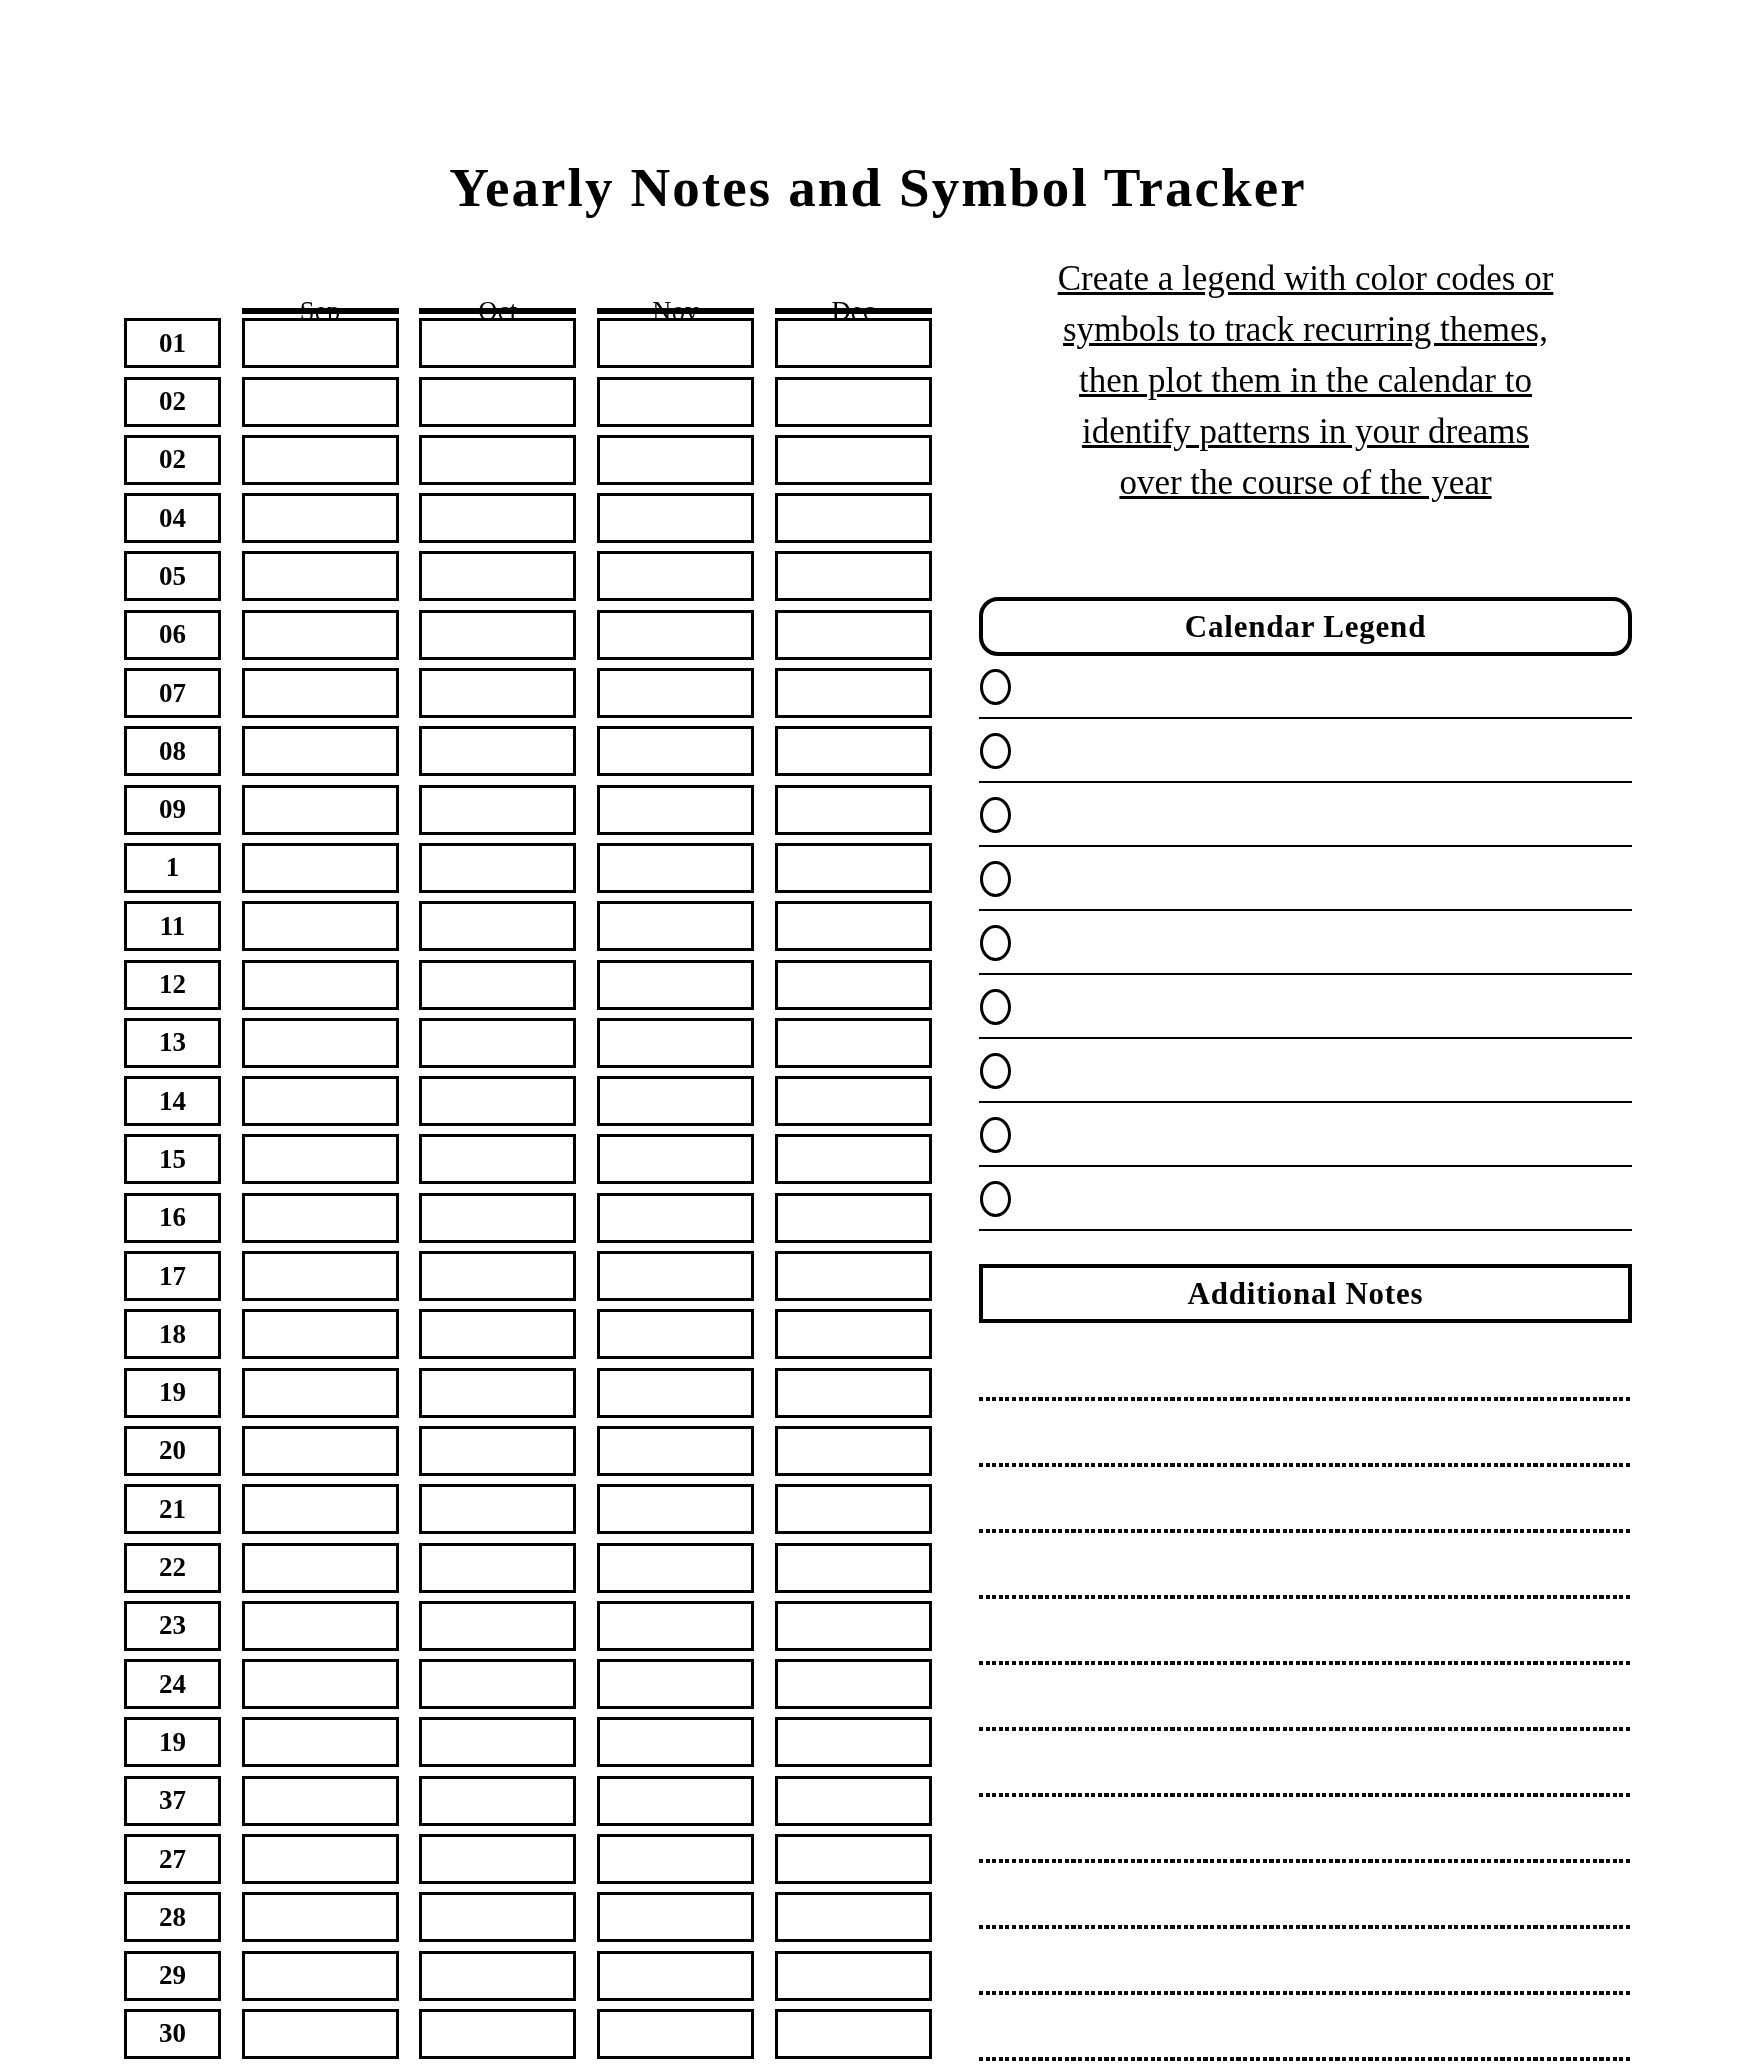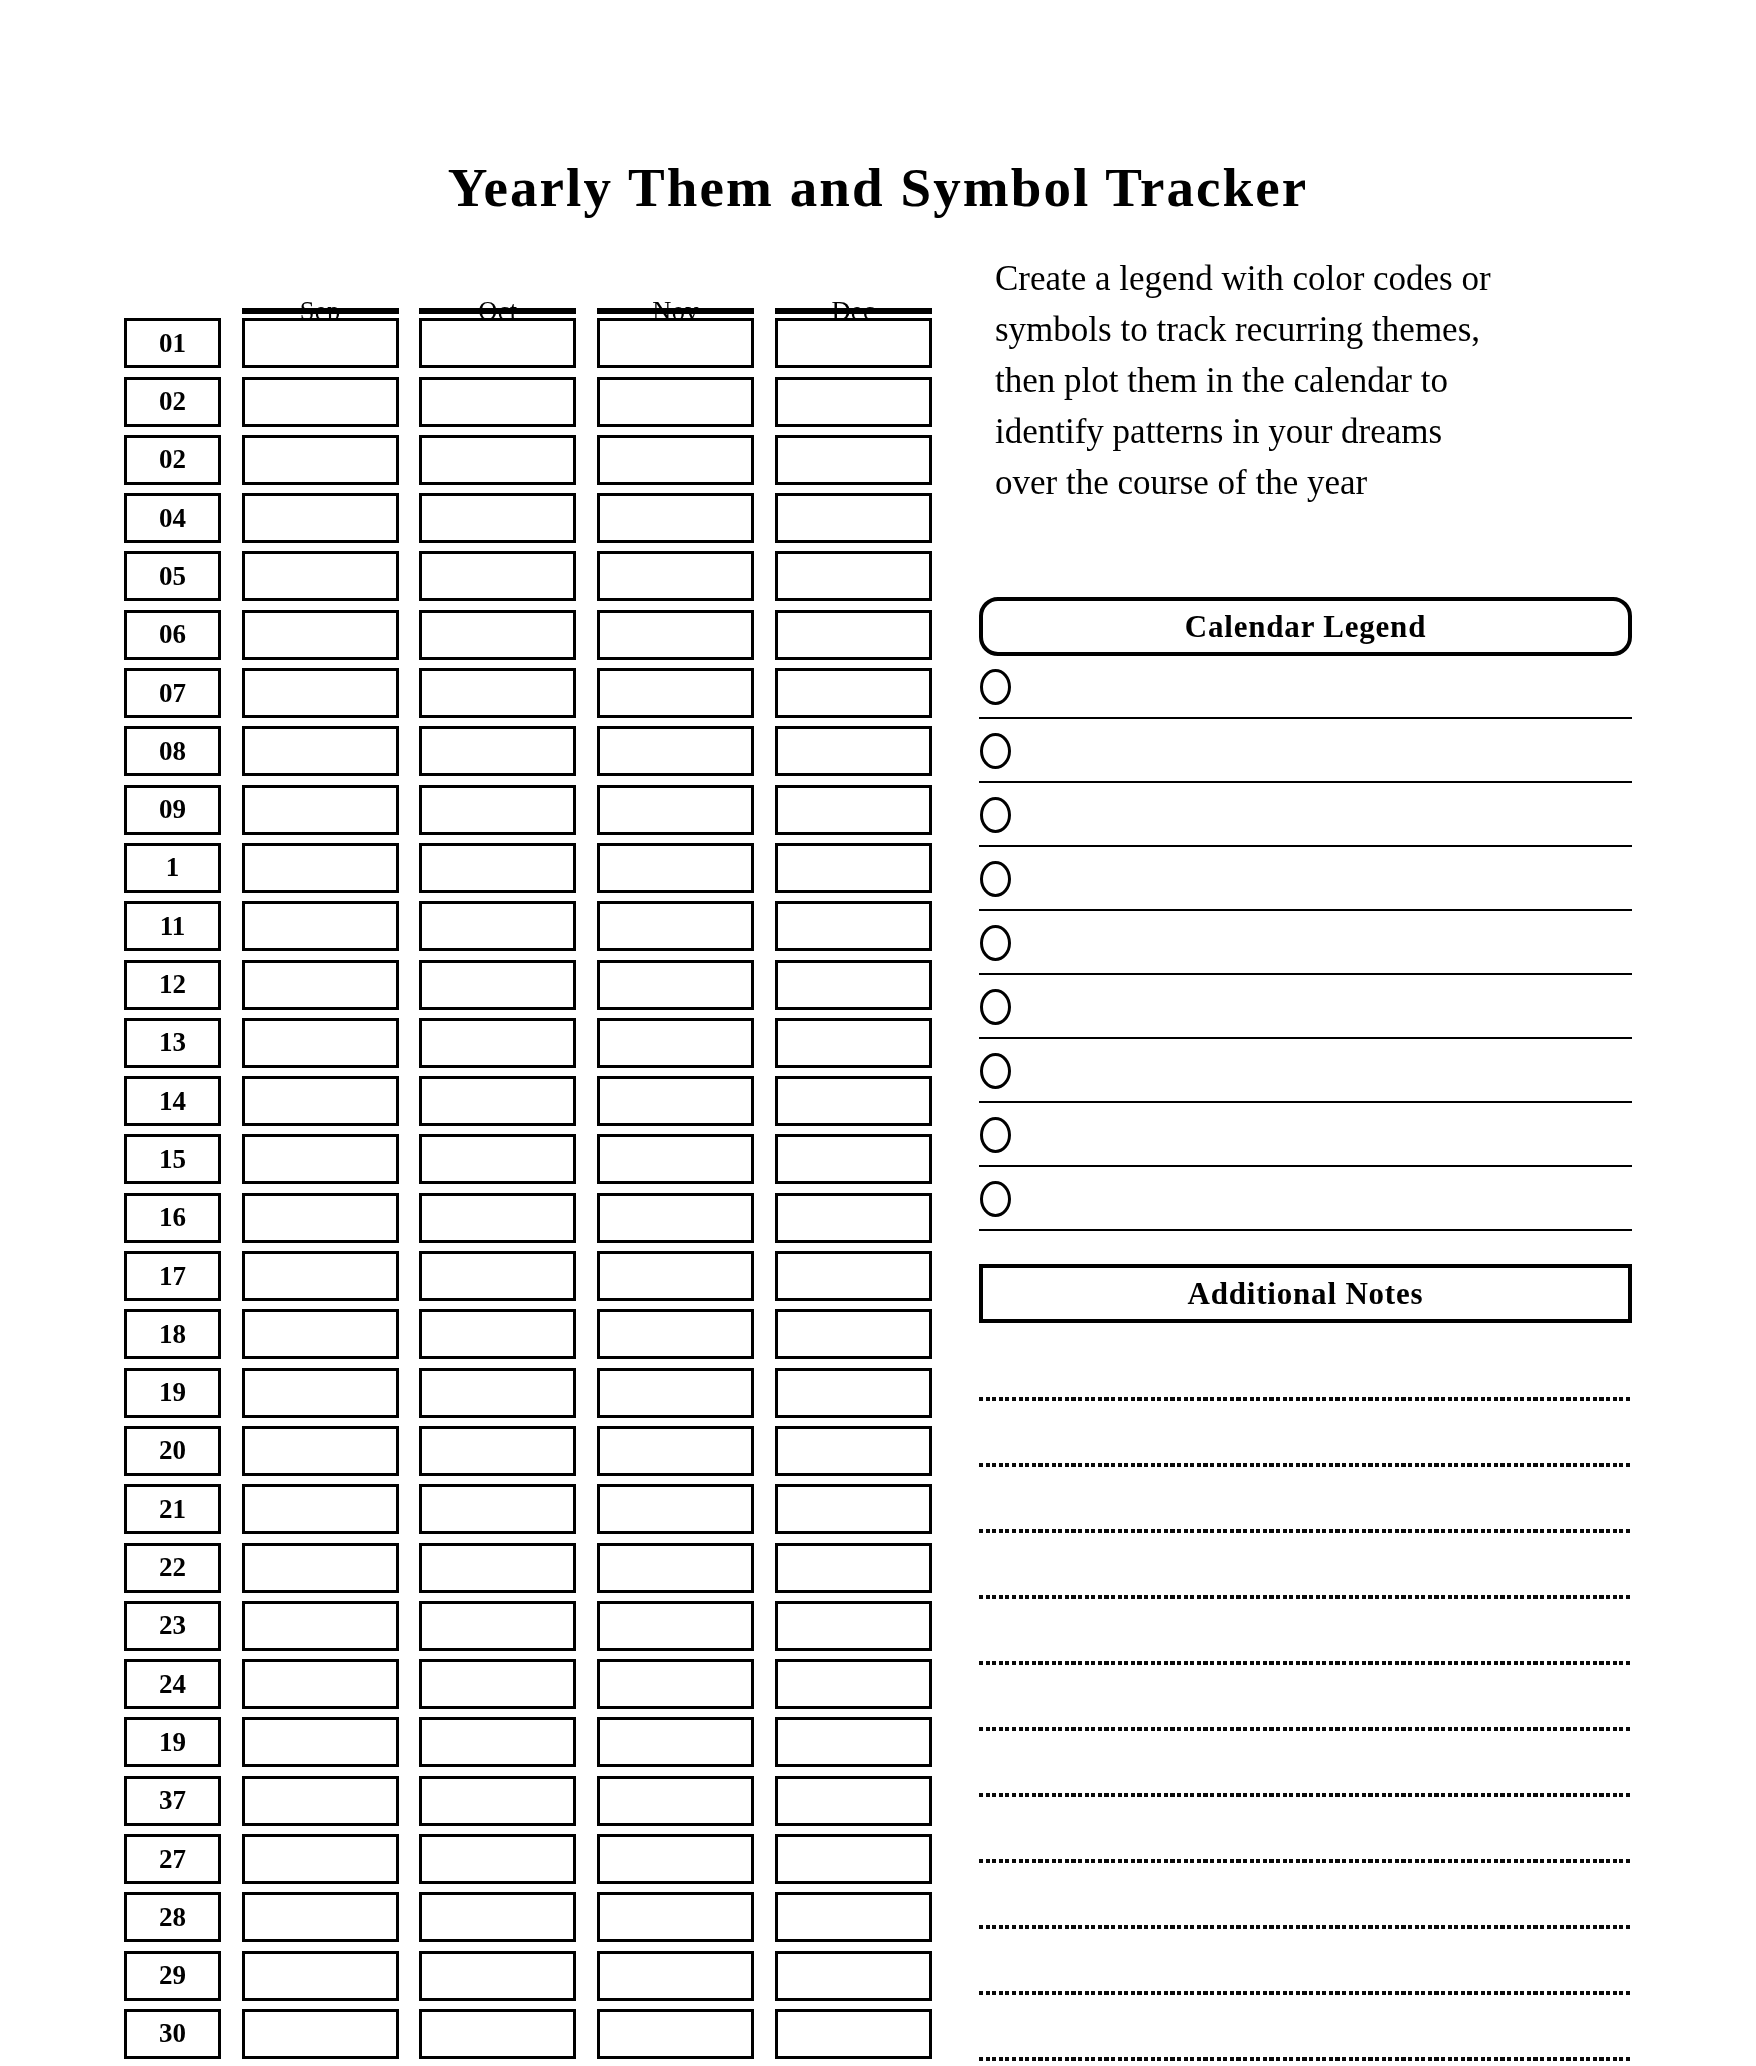--- a/index.html
+++ b/index.html
@@ -17,22 +17,22 @@
           grid-auto-rows:50px; gap:8.3px 20.7px; }
   .box { border:3.3px solid #000; background:#fff;
          display:flex; align-items:center; justify-content:center; }
   .corner { border:none; background:transparent; }
   .month-box { font-size:26.4px; font-weight:400; letter-spacing:0.4px;margin-top:48px; }
   .day-box  { font-size:27px; font-weight:700; }
   .cell { }
 
   
   .side { position:absolute; left:979px; top:0; width:653px; height:2273px; }
-  .instructions { position:absolute; top:253px; left:16px; width:100%;
-                  text-align:left; font-size:35px; line-height:51px; font-weight:400; }
+  .instructions { position:absolute; top:253px; left:0; width:100%;
+                  text-align:center; font-size:35px; line-height:51px; font-weight:400;text-decoration:underline; }
   .panel-title { position:absolute; left:0; width:100%; height:59px;
                  border:4.1px solid #000; background:#fff;
                  display:flex; align-items:center; justify-content:center;
                  font-size:31px; font-weight:bold; letter-spacing:0.8px; }
   .legend-title-box { top:597px;border-radius:19px; }
   .notes-title-box  { top:1264px; }
 
   .legend-rows { position:absolute; top:655px; left:0; width:100%; }
   .legend-row { position:relative; height:64px; border-bottom:2.1px solid #000; }
   .legend-circle { position:absolute; left:0.8px; top:14px; width:31px; height:36px;
@@ -41,21 +41,21 @@
   .note-lines { position:absolute; top:1335px; left:0; width:100%; }
   .note-line { position:relative; height:66px; }
   .note-line .dotted { position:absolute; left:0; bottom:0; width:100%; height:3.7px;
                        background:repeating-linear-gradient(90deg,#0a0a0a 0 4.1px,transparent 4.1px 6.6px); }
 </style>
 </head>
 <body>
 
 <div class="page">
 
-  <h1 class="title">Yearly Them and Symbol Tracker</h1>
+  <h1 class="title">Yearly Notes and Symbol Tracker</h1>
 
   <section class="grid" id="tracker-grid">
       <div class="corner"></div>
       <div class="box month-box">Sep</div>
       <div class="box month-box">Oct</div>
       <div class="box month-box">Nov</div>
       <div class="box month-box">Dec</div>
       <div class="box day-box">01</div>
       <div class="box cell"></div>
       <div class="box cell"></div>

